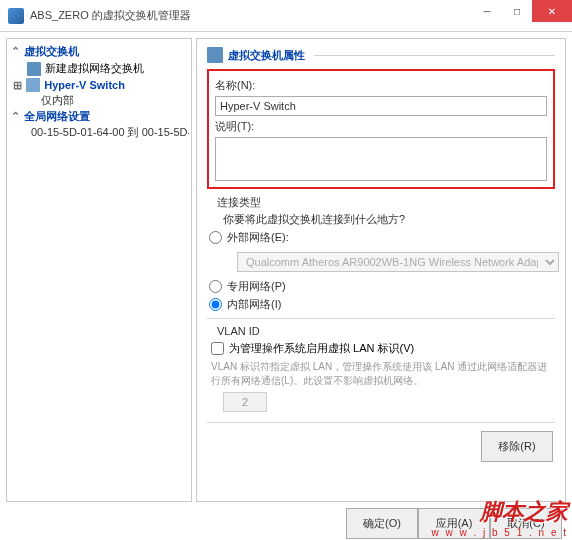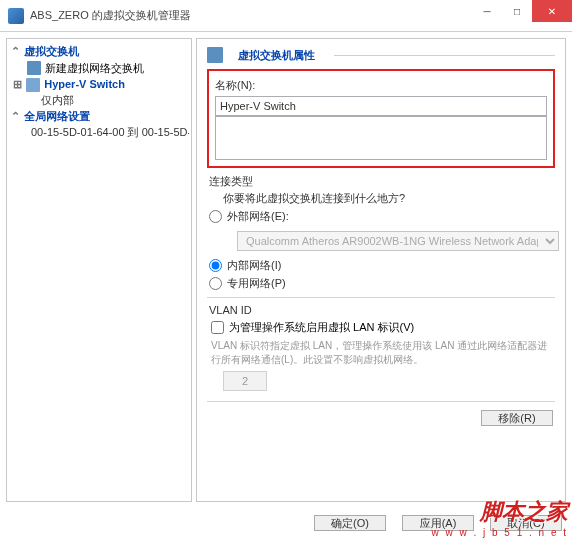--- a/index.html
+++ b/index.html
@@ -10,49 +10,49 @@
 .winbtns{position:absolute;right:0;top:0;display:flex}
 .winbtn{width:30px;height:22px;display:flex;align-items:center;justify-content:center;font-size:10px;color:#333}
 .winbtn.close{background:#e04343;color:#fff;width:40px}
 .winbtn.min::before{content:"─"}
 .winbtn.max::before{content:"□"}
 .winbtn.close::before{content:"✕"}
 .content{display:flex;height:476px;padding:6px;gap:4px}
 .leftpane{width:186px;border:1px solid #c8c8c8;background:#fff;padding:4px 2px;overflow:hidden}
 .tree-hdr{display:flex;align-items:center;gap:4px;padding:1px 2px;color:#0645ad;font-weight:bold}
 .tree-hdr .exp{color:#777;cursor:pointer}
-.tree-item{display:flex;gap:4px;padding:1px 2px 1px 18px;white-space:nowrap}
+.tree-item{display:flex;align-items:center;gap:4px;padding:1px 2px 1px 18px;white-space:nowrap}
 .tree-item.sel{color:#0645ad;font-weight:bold}
 .tree-item .icon{width:14px;height:14px;flex-shrink:0}
 .icon-sw{background:#5a8fc0;border-radius:1px}
 .icon-hv{background:#7aa6d4;border-radius:1px}
 .icon-mac{background:#6a9ed8;border-radius:1px}
 .tree-sub{padding-left:32px;color:#333}
 .tree-mac{padding-left:18px;color:#333;white-space:nowrap;overflow:hidden;text-overflow:ellipsis;display:flex;align-items:center;gap:4px}
 .rightpane{flex:1;border:1px solid #c8c8c8;padding:8px 10px;overflow:hidden}
-.sec-hdr{display:flex;align-items:center;gap:15px;color:#0645ad;font-weight:bold;margin-bottom:6px}
+.sec-hdr{display:flex;align-items:center;gap:5px;color:#0645ad;font-weight:bold;margin-bottom:6px}
 .sec-hdr .icon{width:16px;height:16px;background:#5a8fc0;border-radius:1px}
 .hr{height:1px;background:#d0d0d0;flex:1;margin-left:4px}
 .redbox{border:2px solid #e02020;padding:4px 6px;margin-bottom:6px}
 .lbl{color:#333;margin:3px 0}
 .txtinput{width:100%;height:20px;border:1px solid #abadb3;padding:2px 4px;background:#fff;color:#333}
 .txtarea{width:100%;height:44px;border:1px solid #abadb3;padding:2px 4px;background:#fff;resize:none;color:#333}
 .section{margin:6px 0 6px 2px}
 .sub{margin:2px 0 2px 14px;color:#333}
 .radio{display:flex;align-items:center;gap:5px;margin:3px 0}
 .radio input,.chk input{margin:0}
 .select{width:322px;height:20px;border:1px solid #abadb3;background:#f2f2f2;color:#888;padding:1px 4px;margin:4px 0 4px 14px}
 .chk{display:flex;align-items:center;gap:5px;margin:4px 0 4px 14px}
 .chk.dis{color:#999}
-.fieldlbl{color:#333;margin:2px 0}
+.fieldlbl{color:#333;margin:2px 8px}
 .hint{color:#999;font-size:10px;margin:4px 0 4px 2px;line-height:1.4}
 .numbox{width:44px;height:20px;border:1px solid #d0d0d0;background:#f2f2f2;color:#999;margin-left:14px;text-align:center;padding:2px}
 .removebtn-row{display:flex;justify-content:flex-end;margin:8px 2px 0 0}
-.btn{min-width:72px;height:16px;border:1px solid #aaa;background:#efefef;color:#333;padding:0 10px;cursor:pointer}
-.bottombar{height:30px;display:flex;justify-content:flex-end;align-items:center;gap:16px;padding:0 10px;border-top:0}
+.btn{min-width:72px;height:31px;border:1px solid #aaa;background:#efefef;color:#333;padding:0 10px;cursor:pointer}
+.bottombar{height:30px;display:flex;justify-content:flex-end;align-items:center;gap:0;padding:0 10px;border-top:0}
 .watermark{position:absolute;right:4px;bottom:2px;pointer-events:none;text-align:right}
 .watermark .cn{font-family:"KaiTi","STKaiti",serif;font-size:22px;color:#d02020;font-weight:bold;font-style:italic;text-shadow:1px 1px 0 #fff}
 .watermark .url{font-size:10px;color:#d02020;letter-spacing:2px}
 </style>
 </head>
 <body>
 
 <div class="titlebar">
   <div class="title-icon"></div>
   <div class="title-text">ABS_ZERO 的虚拟交换机管理器</div>
@@ -92,38 +92,39 @@
   <div class="rightpane">
     <div class="sec-hdr">
         <span class="icon"></span>
         <span>虚拟交换机属性</span>
         <span class="hr"></span>
       </div>
 
     <div class="redbox">
       <div class="lbl">名称(N):</div>
       <input class="txtinput" value="Hyper-V Switch" style="">
+      <div class="lbl">说明(T):</div>
       <textarea class="txtarea" style=""></textarea>
     </div>
 
     <div class="section">
       <div class="fieldlbl">连接类型</div>
       <div class="sub">你要将此虚拟交换机连接到什么地方?</div>
       <div class="radio sub">
           <input type="radio" name="ct" style="">
           <span>外部网络(E):</span>
         </div>
       <select class="select" disabled="" style="margin-left:28px"><option>Qualcomm Atheros AR9002WB-1NG Wireless Network Adapter</option></select>
       <div class="radio sub">
+          <input type="radio" name="ct" style="">
+          <span>专用网络(P)</span>
+        </div>
+      <div class="radio sub">
           <input type="radio" name="ct" checked="" style="">
           <span>内部网络(I)</span>
-        </div>
-      <div class="radio sub">
-          <input type="radio" name="ct" style="">
-          <span>专用网络(P)</span>
         </div>
     </div>
 
     <div style="height:1px;background:#d6d6d6;margin:6px 0"></div>
 
     <div class="section">
       <div class="fieldlbl">VLAN ID</div>
       <div class="chk" style="margin-left:2px">
           <input type="checkbox" style="">
           <span>为管理操作系统启用虚拟 LAN 标识(V)</span>

